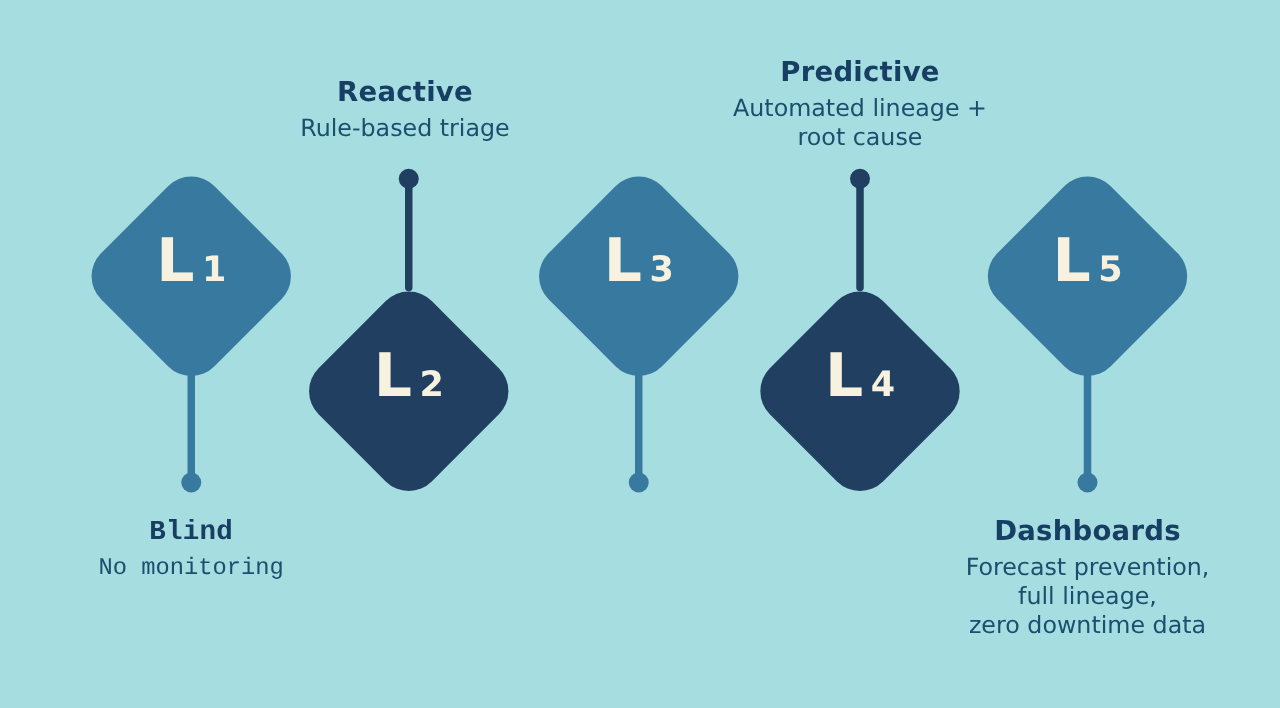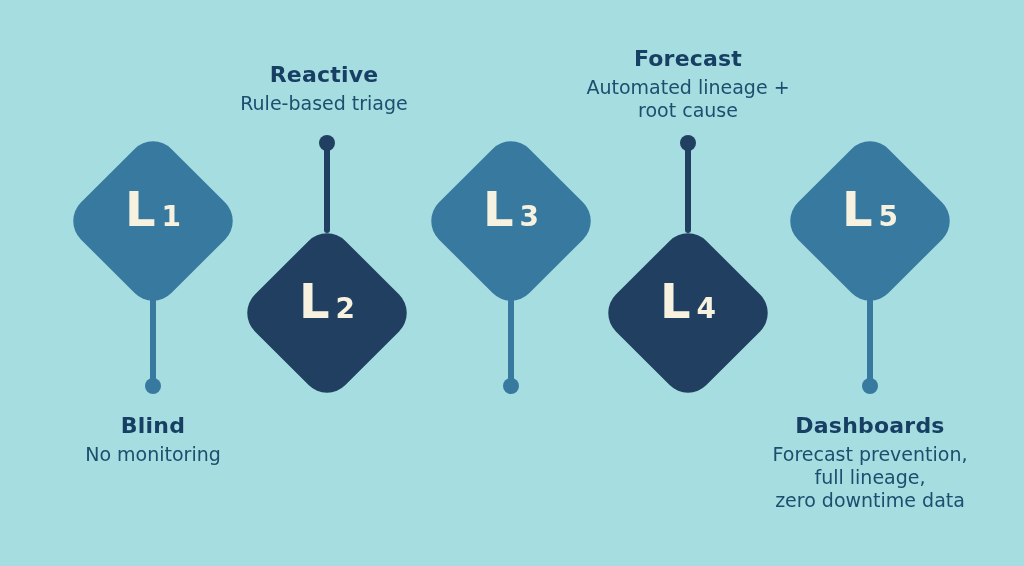--- a/index.html
+++ b/index.html
@@ -76,21 +76,21 @@
     line-height:1.22;
     white-space:pre-line;
   }
 
   
   
   .p1 .diamond{left:89px;top:157px;}
   .p1 .lnum{left:78px;top:185px;}
   .p1 .stem{left:150px;top:298px;height:88px;}
   .p1 .dot{left:145px;top:378px;}
-  .p1 .label{left:3px;top:413px;}
+  .p1 .label{left:3px;top:413px;font-family:Liberation Mono, monospace;}
   
   .p2 .diamond{left:263px;top:249px;}
   .p2 .lnum{left:252px;top:277px;}
   .p2 .stem{left:324px;top:143px;height:90px;}
   .p2 .dot{left:319px;top:135px;}
   .p2 .label{left:174px;top:62px;}
   
   .p3 .diamond{left:447px;top:157px;}
   .p3 .lnum{left:436px;top:185px;}
   .p3 .stem{left:508px;top:298px;height:88px;}
@@ -154,21 +154,21 @@
 
   <div class="level p4">
     <div class="stem dark"></div>
     <div class="dot dark"></div>
     <div class="diamond dark"></div>
     <div class="lnum">
         <span class="letter">L</span>
         <span class="digit">4</span>
       </div>
     <div class="label">
-      <div class="tier">Forecast</div>
+      <div class="tier">Predictive</div>
       <div class="desc">Automated lineage +
 root cause</div>
     </div>
   </div>
 
   <div class="level p5">
     <div class="stem light"></div>
     <div class="dot light"></div>
     <div class="diamond light"></div>
     <div class="lnum">

